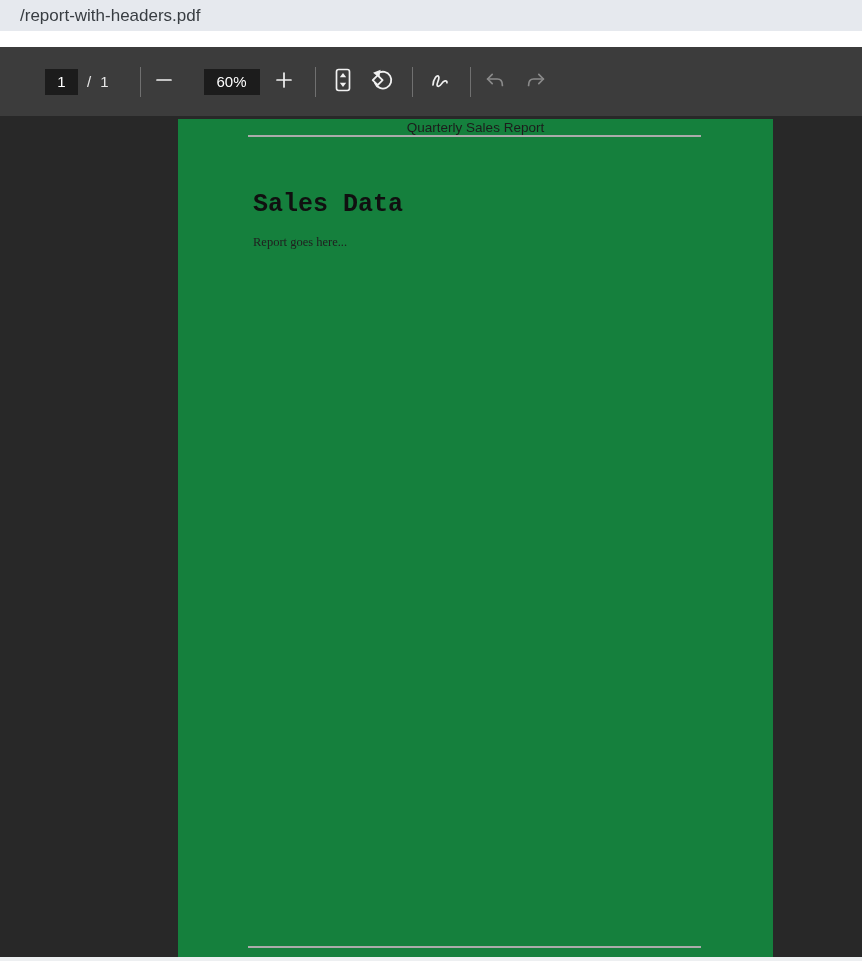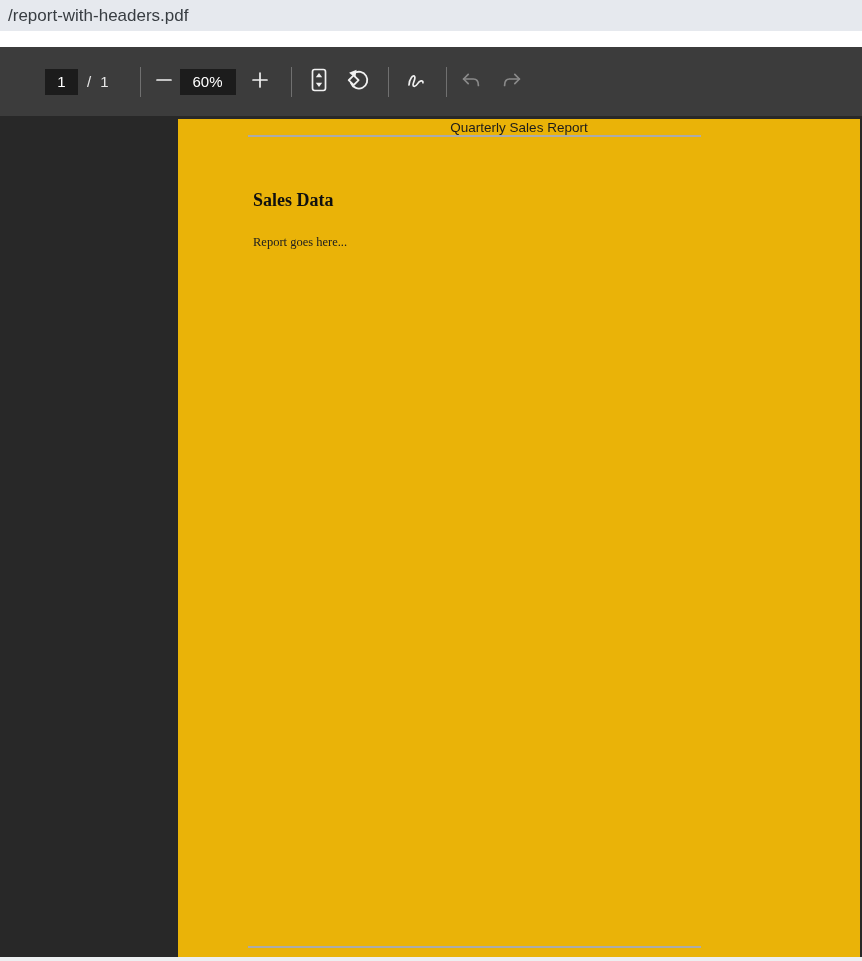--- a/index.html
+++ b/index.html
@@ -10,21 +10,21 @@
     background: var(--canvas-bg, #282828);
     position: relative;
   }
 
   
   .titlebar {
     height: 31px;
     background: var(--titlebar-bg, #e6e9ee);
     display: flex;
     align-items: center;
-    padding-left: 8px;
+    padding-left: 20px;
     font-size: 17px;
     color: var(--titlebar-text, #383d42);
   }
   .titlebar-gap {
     height: 16px;
     background: #ffffff;
   }
 
   
   .toolbar {
@@ -42,21 +42,21 @@
     border: none;
     outline: none;
     font-size: 15px;
     font-family: "Liberation Sans", sans-serif;
     text-align: center;
   }
   .page-field { width: 33px; }
   .zoom-field {
     width: 56px;
     line-height: 26px;
-    margin-left: 0;
+    margin-left: 24px;
     cursor: default;
   }
   .tb-text { font-size: 15px; color: #e8e8e8; }
   .sep-slash { margin-left: 9px; }
   .page-total { margin-left: 9px; }
   .divider {
     width: 1px; height: 30px;
     background: var(--divider, #707070);
   }
   .d1 { margin-left: 31px; }
@@ -86,43 +86,43 @@
 
   
   .canvas {
     position: absolute;
     top: 116px; left: 0; right: 0; bottom: 0;
     background: var(--canvas-bg, #282828);
   }
   .pdf-page {
     position: absolute;
     left: 178px; top: 3px;
-    width: 682px; height: 842px;
-    background: #eab308;
+    width: 595px; height: 842px;
+    background: #15803d;
   }
   .doc-header {
     position: absolute;
     top: 1px; left: 0; right: 0;
     text-align: center;
     font-size: 13.5px;
     color: #1c1c1c;
   }
   .rule {
     position: absolute;
     left: 70px; width: 453px; height: 2px;
     background: var(--rule-line, #ababab);
   }
   .header-rule { top: 16px; }
   .footer-rule { top: 827px; }
   .doc-heading {
     position: absolute;
     top: 71px; left: 75px;
-    font-family: Liberation Serif, serif;
+    font-family: Liberation Mono, monospace;
     font-weight: bold;
-    font-size: 18px;
+    font-size: 25px;
     color: #101010;
   }
   .doc-body {
     position: absolute;
     top: 116px; left: 75px;
     font-family: "Liberation Serif", serif;
     font-size: 12.5px;
     color: #202020;
   }
   .doc-footer {

